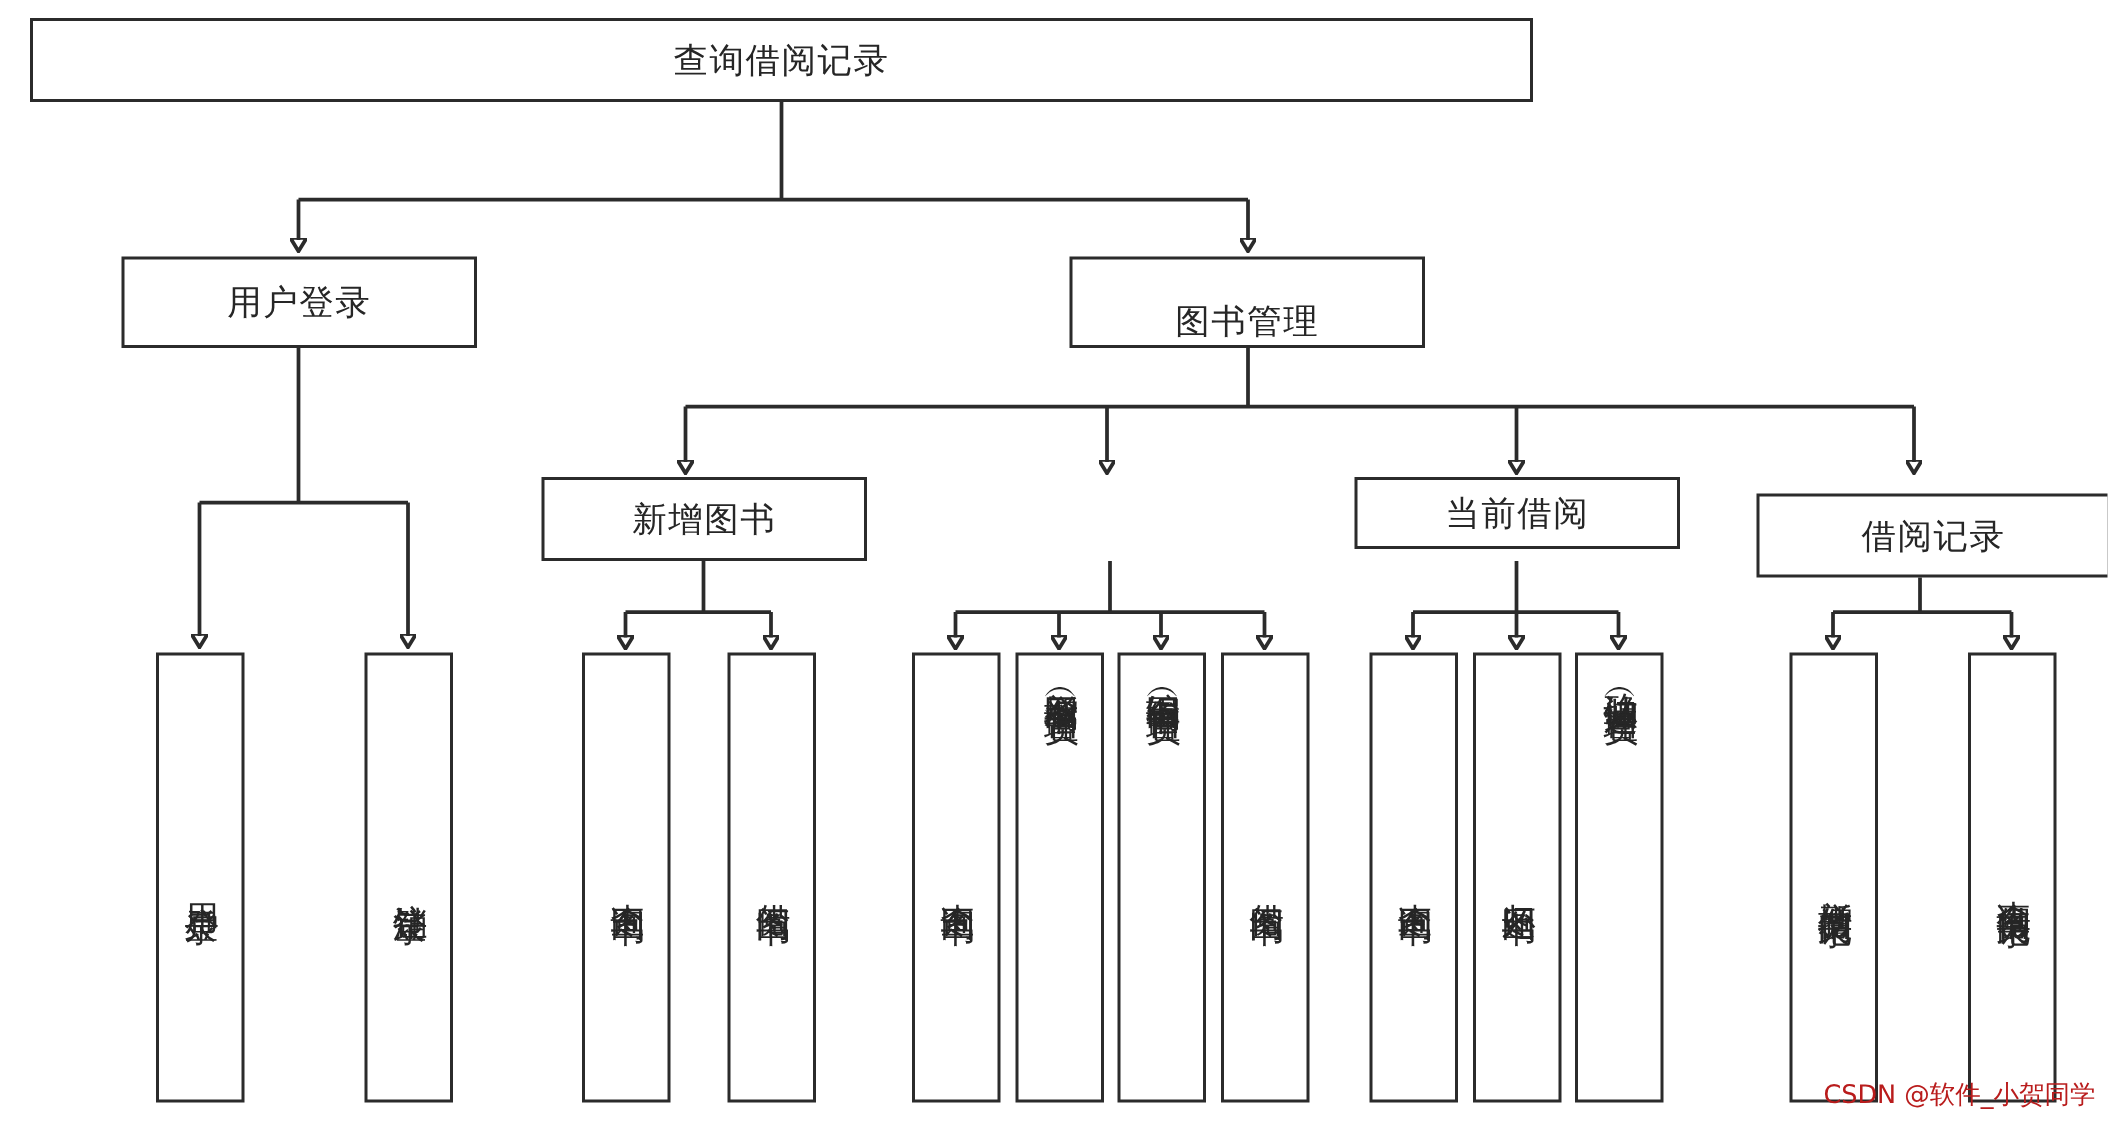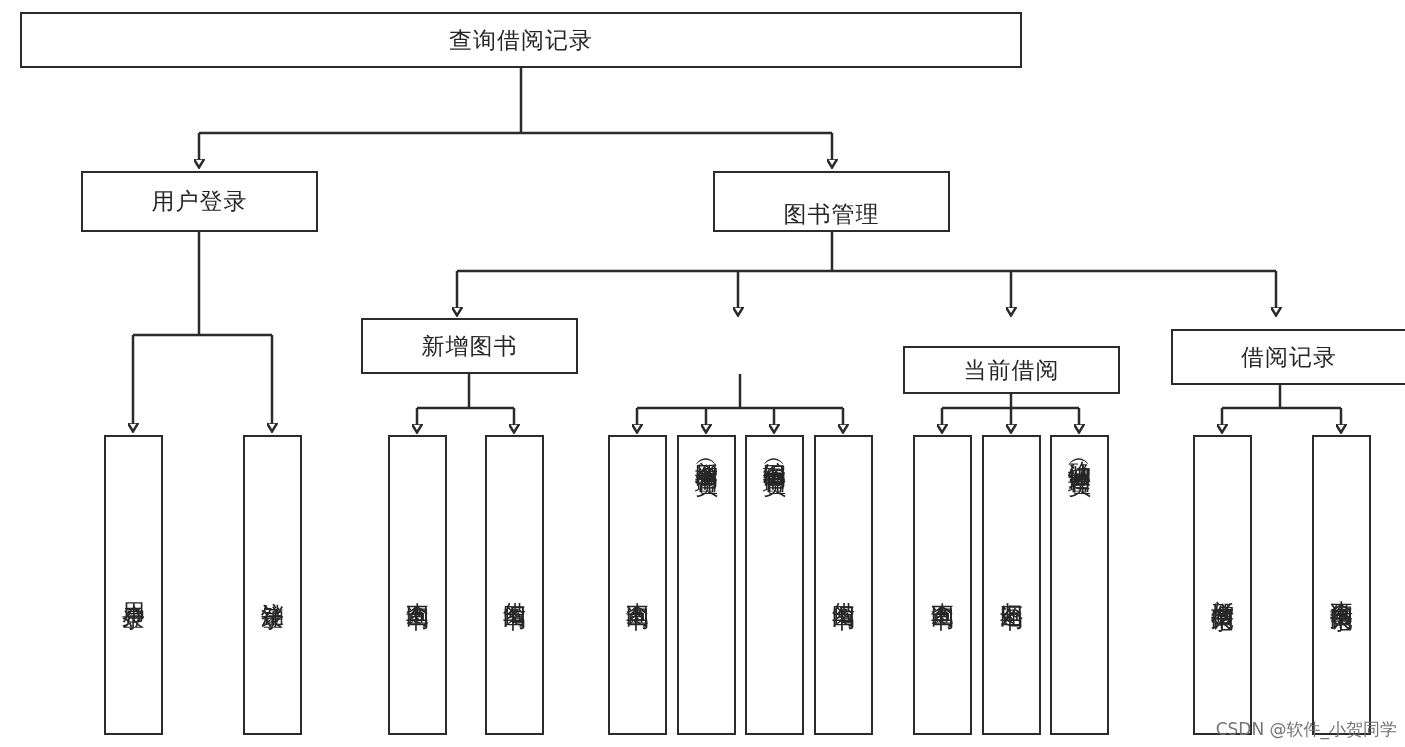--- a/index.html
+++ b/index.html
@@ -51,21 +51,21 @@
     position:absolute;left:0;top:0;width:1405px;height:747px;
     pointer-events:none;
   }
   svg#edges line, svg#edges path{
     stroke:#2b2b2b;stroke-width:2.5;fill:none;
   }
   .watermark{
     position:absolute;
     right:8px;bottom:6px;
     font-size:17px;
-    color:#737373;
+    color:#b91c1c;
     white-space:nowrap;
     font-family:"DejaVu Sans","Liberation Sans",sans-serif;
   }
 </style>
 </head>
 <body>
 
 <div id="diagram">
 
   <svg id="edges" viewBox="0 0 1405 747">
@@ -123,21 +123,21 @@
   <div class="node horiz" style="left:81px;top:171px;width:237px;height:61px;">
     <span class="lbl">用户登录</span>
   </div>
   <div class="node horiz" style="left:713px;top:171px;width:237px;height:61px;align-items:flex-end;">
     <span class="lbl">图书管理</span>
   </div>
 
   <div class="node horiz" style="left:361px;top:318px;width:217px;height:56px;">
     <span class="lbl">新增图书</span>
   </div>
-  <div class="node horiz" style="left:903px;top:318px;width:217px;height:48px;margin-top:28px;">
+  <div class="node horiz" style="left:903px;top:318px;width:217px;height:48px;">
     <span class="lbl">当前借阅</span>
   </div>
   <div class="node horiz" style="left:1171px;top:318px;width:236px;height:56px;margin-top:11px;">
     <span class="lbl">借阅记录</span>
   </div>
 
   <div class="node vert midalign" style="left:104px;top:435px;width:59px;height:300px;">
     <span class="lbl">用户登录</span>
   </div>
   <div class="node vert midalign" style="left:243px;top:435px;width:59px;height:300px;">

